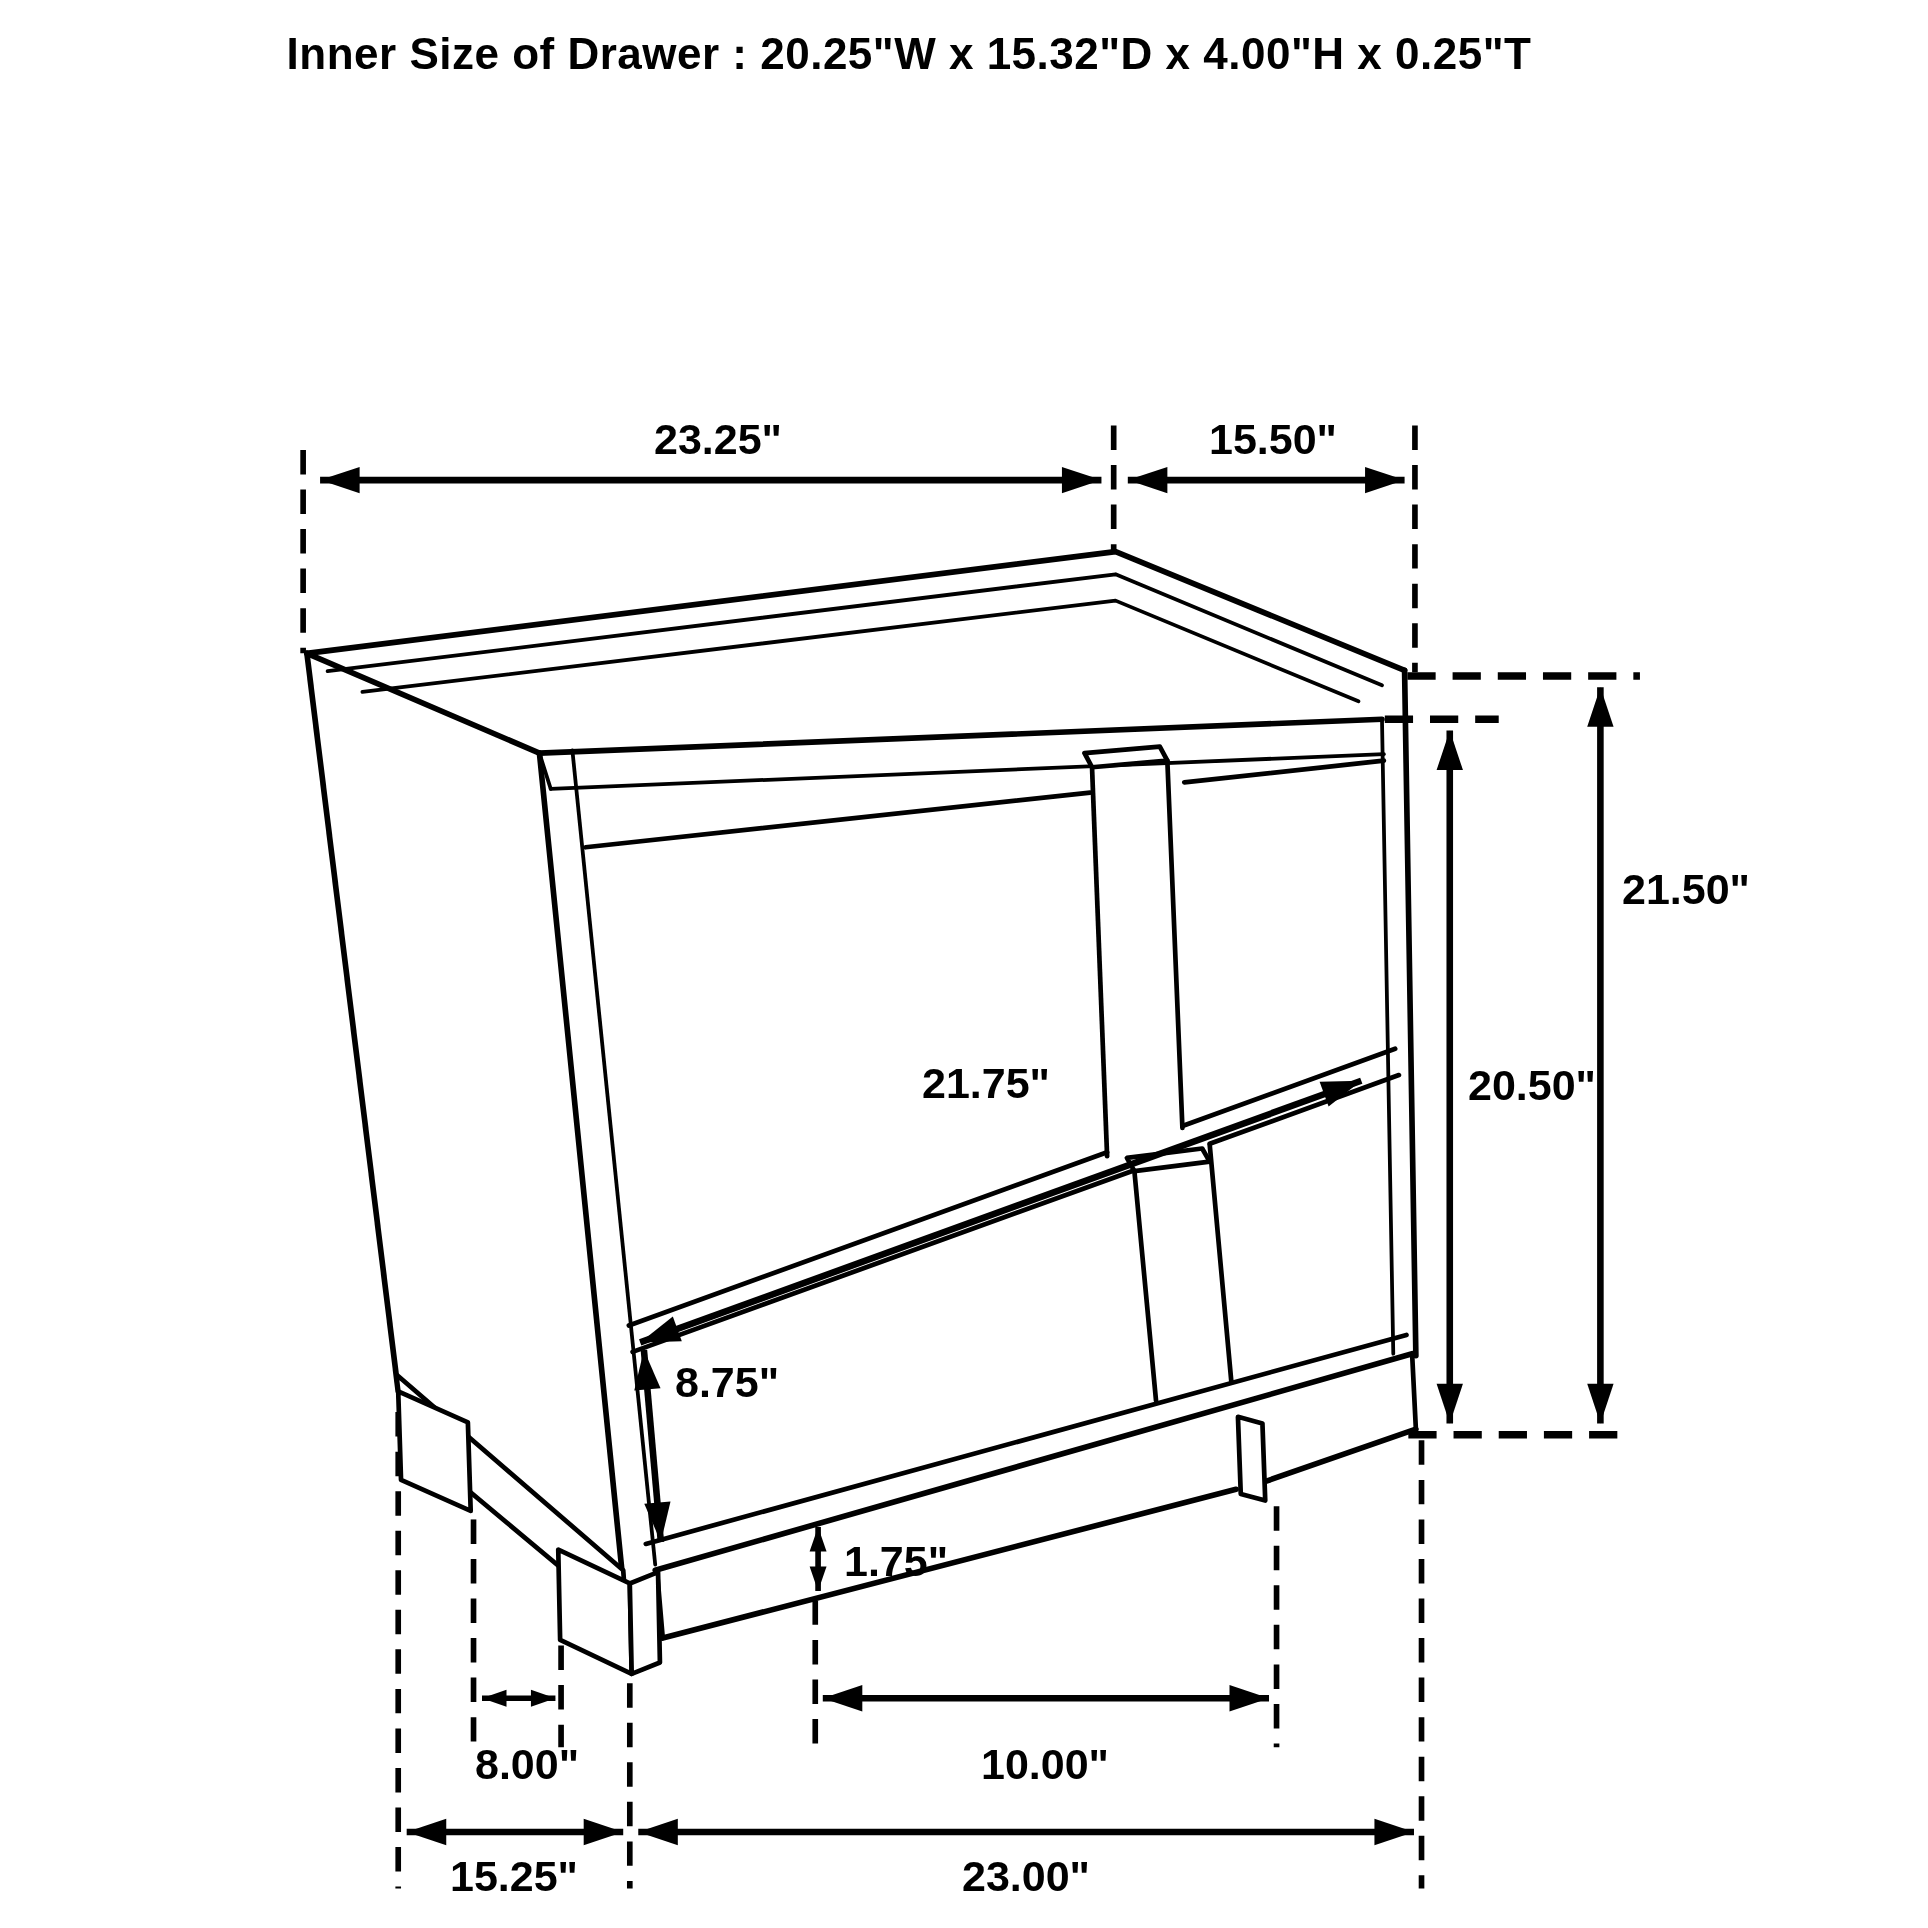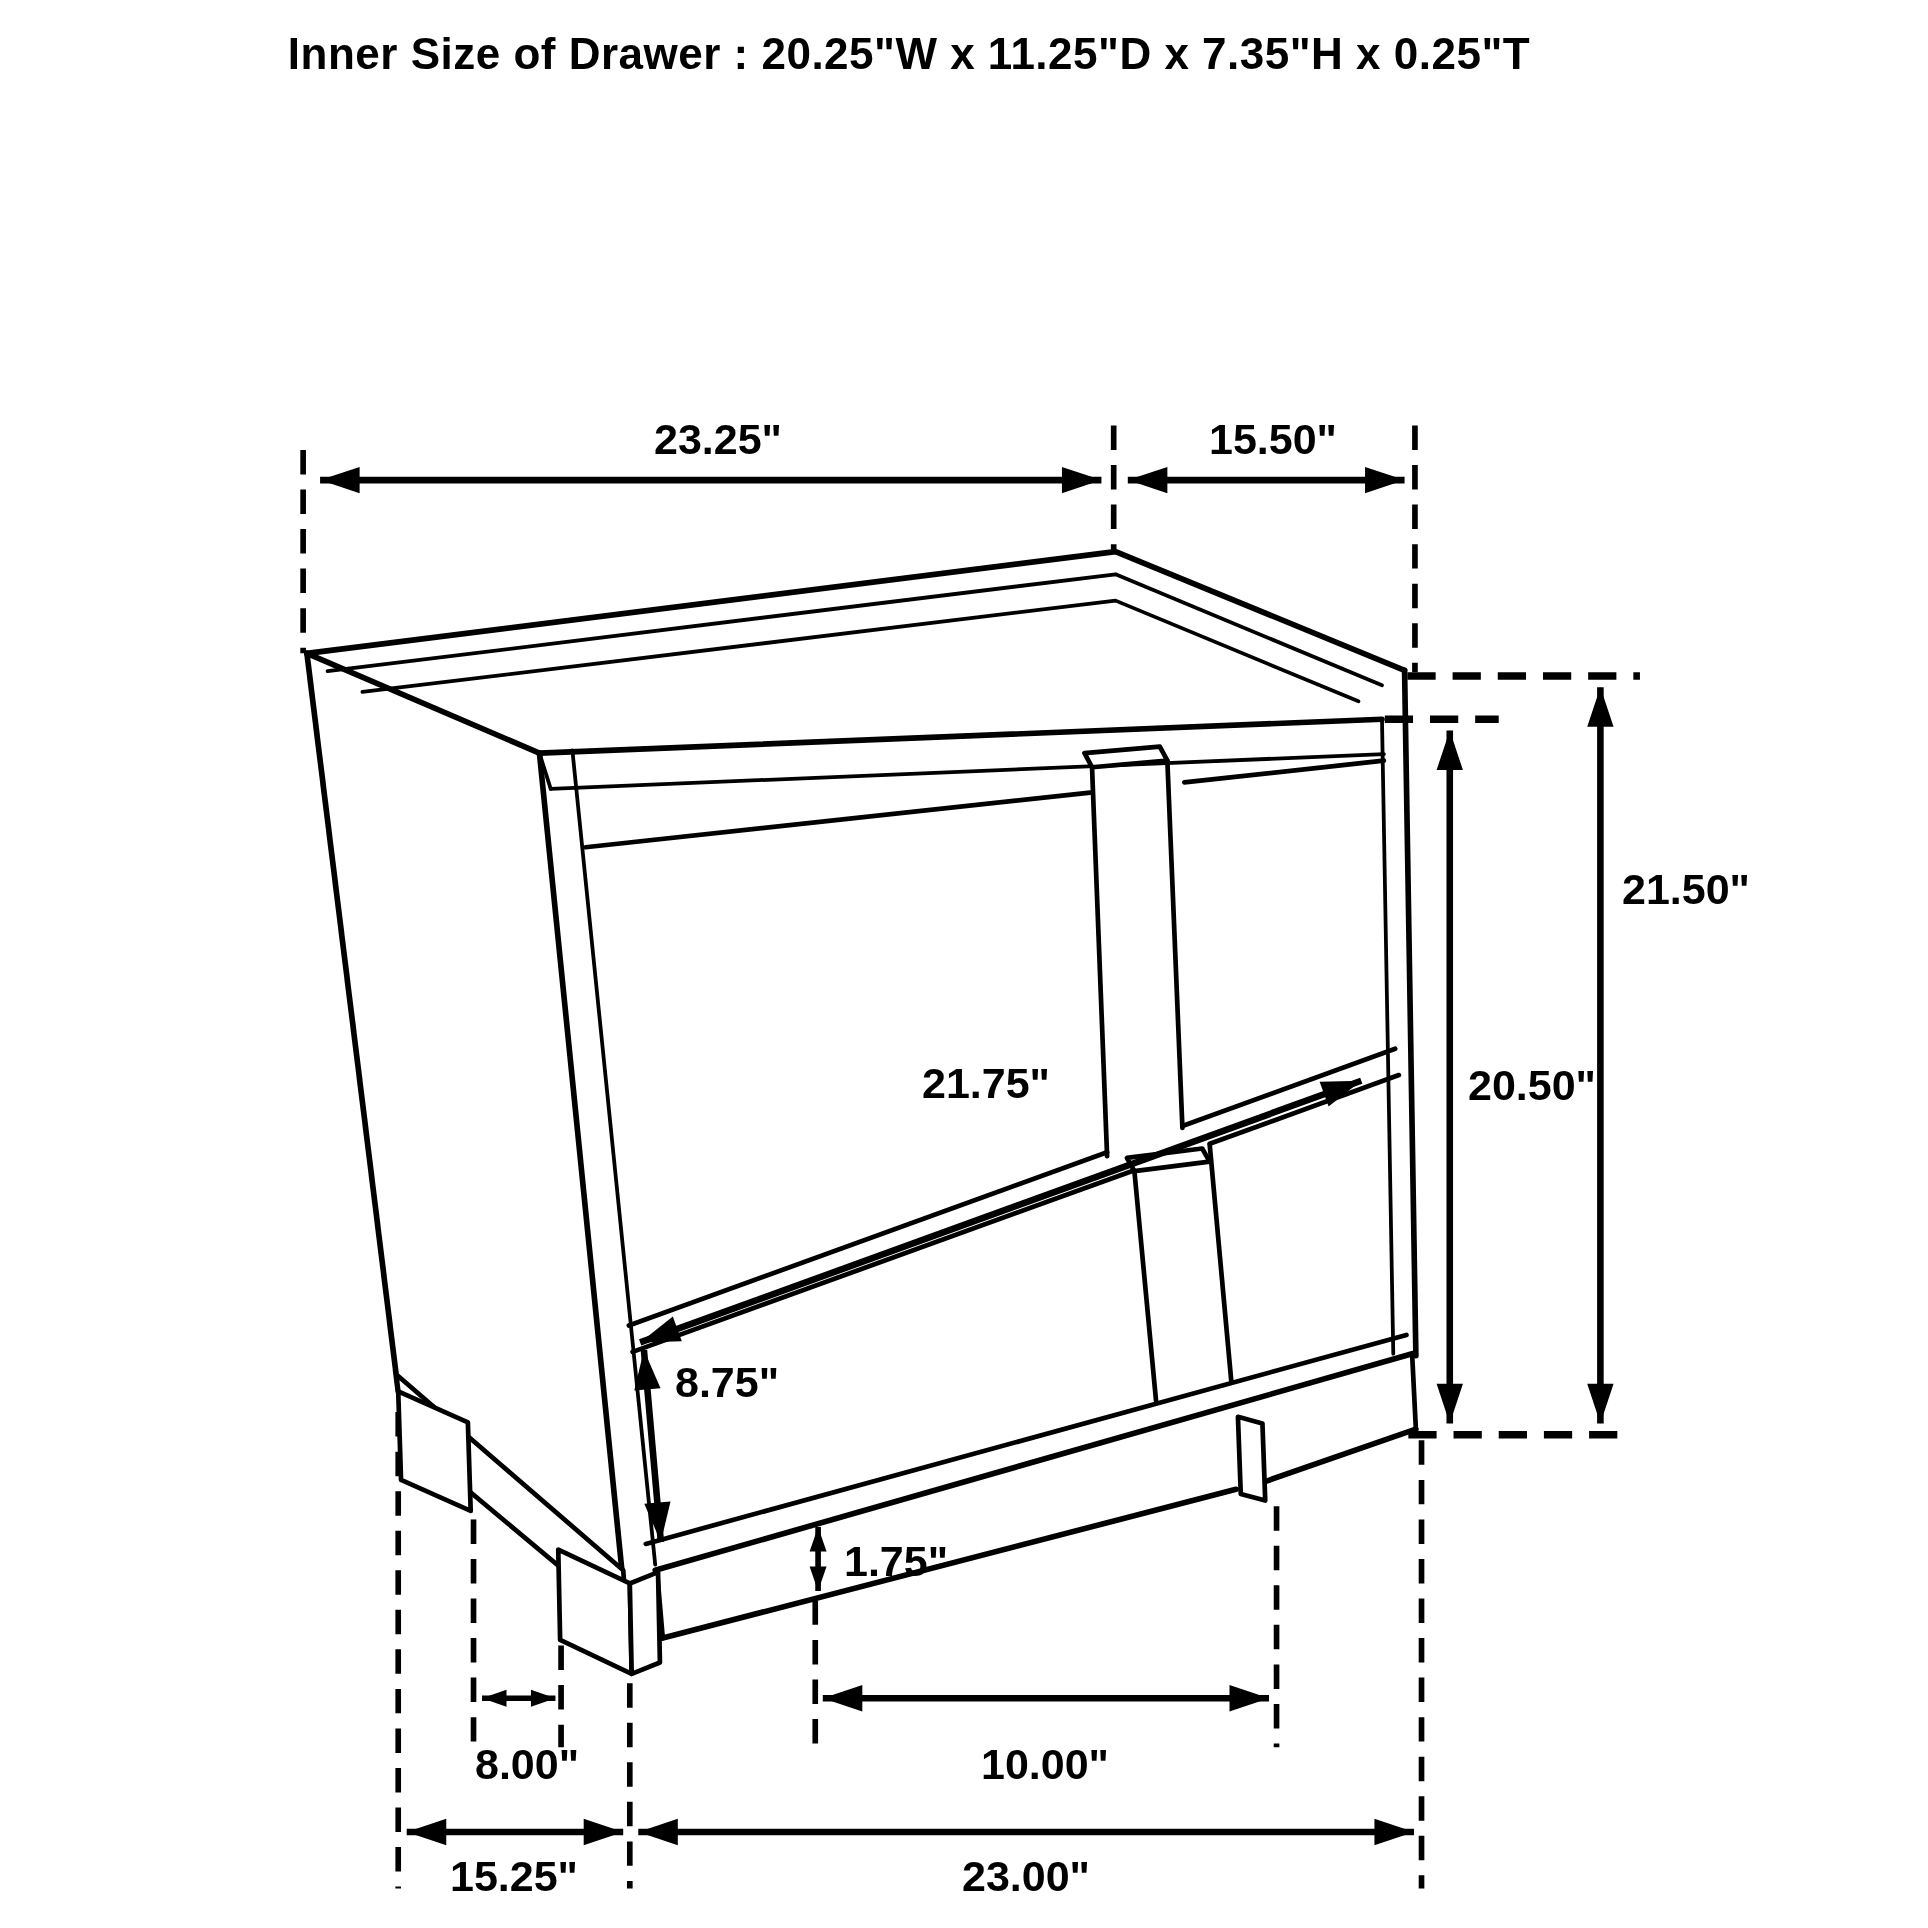--- a/index.html
+++ b/index.html
@@ -145,21 +145,21 @@
       <line x1="680" y1="1426" x2="1446" y2="1148" marker-start="url(#ahB)" marker-end="url(#ahB)"></line>
       <line x1="684" y1="1434" x2="702" y2="1638" marker-start="url(#ahB)" marker-end="url(#ahB)"></line>
       <line x1="869" y1="1622" x2="869" y2="1690" marker-start="url(#ahS)" marker-end="url(#ahS)" stroke-width="6"></line>
       <line x1="512" y1="1804" x2="590" y2="1804" marker-start="url(#ahS)" marker-end="url(#ahS)" stroke-width="6"></line>
       <line x1="874" y1="1804" x2="1348" y2="1804" marker-start="url(#ahB)" marker-end="url(#ahB)"></line>
       <line x1="432" y1="1946" x2="662" y2="1946" marker-start="url(#ahB)" marker-end="url(#ahB)"></line>
       <line x1="678" y1="1946" x2="1502" y2="1946" marker-start="url(#ahB)" marker-end="url(#ahB)"></line>
     </g>
   </svg>
 
-  <div class="title">Inner Size of Drawer : 20.25"W x 11.25"D x 7.35"H x 0.25"T</div>
+  <div class="title">Inner Size of Drawer : 20.25"W x 15.32"D x 4.00"H x 0.25"T</div>
 
   <div class="dim" style="left:718px;  top:439px;">23.25"</div>
   <div class="dim" style="left:1273px; top:439px;">15.50"</div>
   <div class="dim" style="left:1686px; top:889px;">21.50"</div>
   <div class="dim" style="left:1532px; top:1085px;">20.50"</div>
   <div class="dim" style="left:986px; top:1083px;">21.75"</div>
   <div class="dim" style="left:727px;  top:1382px;">8.75"</div>
   <div class="dim" style="left:896px;  top:1561px;">1.75"</div>
   <div class="dim" style="left:527px;  top:1764px;">8.00"</div>
   <div class="dim" style="left:1045px; top:1764px;">10.00"</div>

